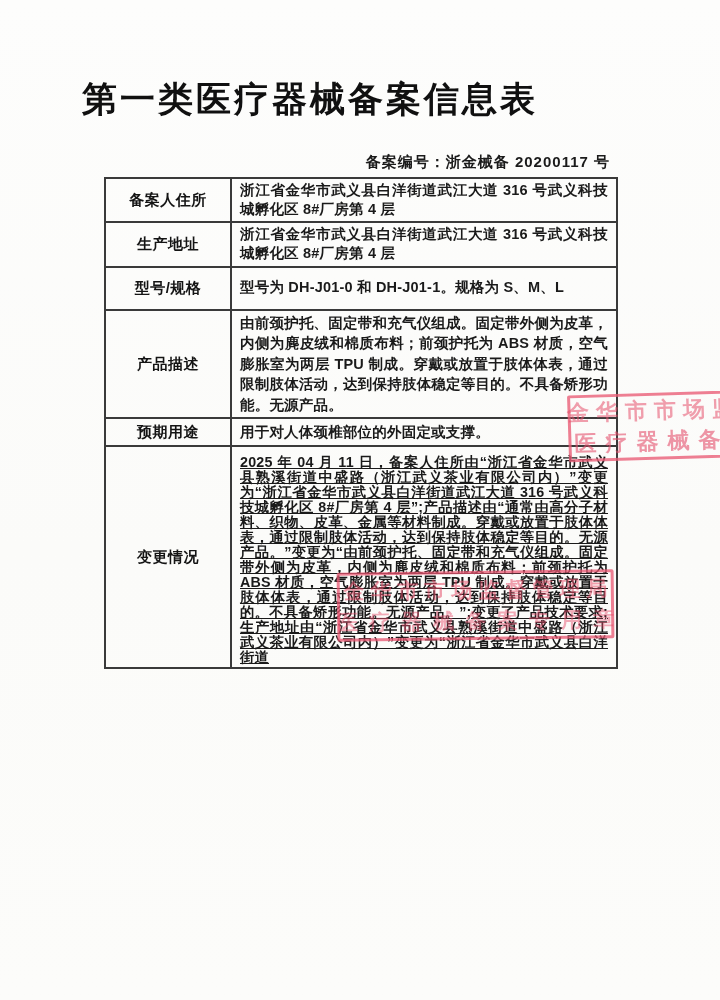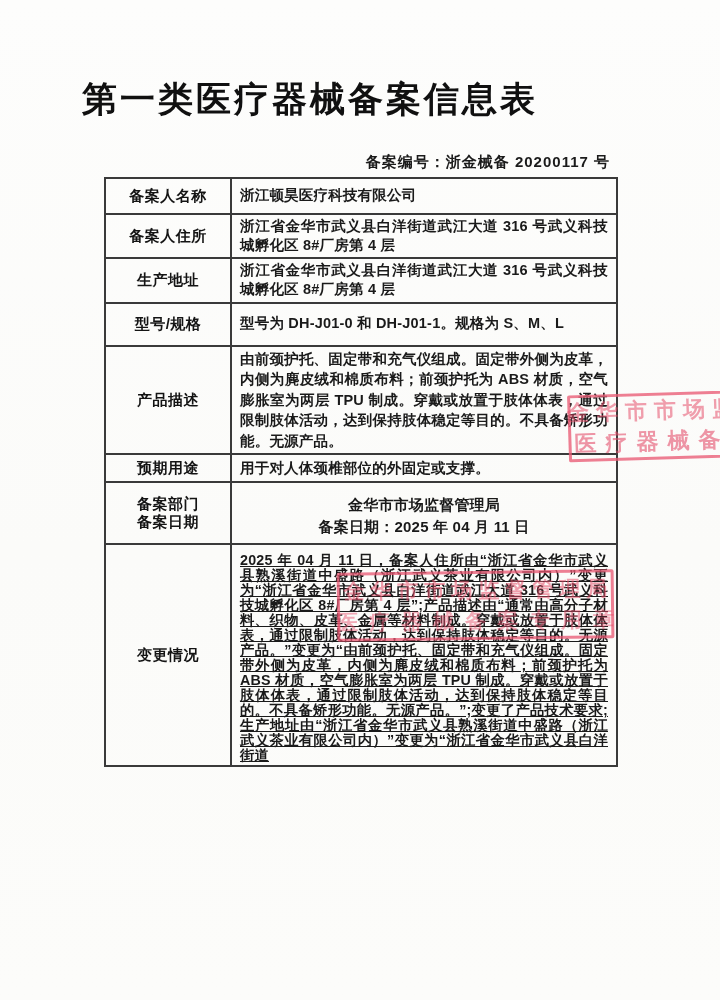--- a/index.html
+++ b/index.html
@@ -72,53 +72,39 @@
 <body>
 
 <div class="page">
 
   <div class="title">第一类医疗器械备案信息表</div>
 
   <div class="reg-line">备案编号：浙金械备 20200117 号</div>
 
   <table class="info">
     <tbody>
-        <tr style="height:36px;">
-      <td class="lbl">备案人名称</td>
-      <td class="val">浙江顿昊医疗科技有限公司</td>
-    </tr>
     <tr style="height:43px;">
       <td class="lbl">备案人住所</td>
       <td class="val">浙江省金华市武义县白洋街道武江大道 316 号武义科技城孵化区 8#厂房第 4 层</td>
     </tr>
     <tr style="height:43px;">
       <td class="lbl">生产地址</td>
       <td class="val">浙江省金华市武义县白洋街道武江大道 316 号武义科技城孵化区 8#厂房第 4 层</td>
     </tr>
     <tr style="height:43px;">
       <td class="lbl">型号/规格</td>
       <td class="val">型号为 DH-J01-0 和 DH-J01-1。规格为 S、M、L</td>
     </tr>
     <tr style="height:85px;">
       <td class="lbl">产品描述</td>
       <td class="val tall">由前颈护托、固定带和充气仪组成。固定带外侧为皮革，内侧为麂皮绒和棉质布料；前颈护托为 ABS 材质，空气膨胀室为两层 TPU 制成。穿戴或放置于肢体体表，通过限制肢体活动，达到保持肢体稳定等目的。不具备矫形功能。无源产品。</td>
     </tr>
     <tr style="height:28px;">
       <td class="lbl">预期用途</td>
       <td class="val">用于对人体颈椎部位的外固定或支撑。</td>
-    </tr>
-    <tr style="height:62px;">
-      <td class="lbl lbl-2line">
-        <span>备案部门</span>
-        <span>备案日期</span>
-      </td>
-      <td class="val dept">
-        <span class="dept-line">金华市市场监督管理局</span>
-        <span class="dept-line">备案日期：2025 年 04 月 11 日</span>
-      </td>
     </tr>
     <tr style="height:212px;">
       <td class="lbl">变更情况</td>
       <td class="val change">2025 年 04 月 11 日，备案人住所由“浙江省金华市武义县熟溪街道中盛路（浙江武义茶业有限公司内）”变更为“浙江省金华市武义县白洋街道武江大道 316 号武义科技城孵化区 8#厂房第 4 层”;产品描述由“通常由高分子材料、织物、皮革、金属等材料制成。穿戴或放置于肢体体表，通过限制肢体活动，达到保持肢体稳定等目的。无源产品。”变更为“由前颈护托、固定带和充气仪组成。固定带外侧为皮革，内侧为麂皮绒和棉质布料；前颈护托为 ABS 材质，空气膨胀室为两层 TPU 制成。穿戴或放置于肢体体表，通过限制肢体活动，达到保持肢体稳定等目的。不具备矫形功能。无源产品。”;变更了产品技术要求;生产地址由“浙江省金华市武义县熟溪街道中盛路（浙江武义茶业有限公司内）”变更为“浙江省金华市武义县白洋街道</td>
     </tr>
   </tbody>
     </table>
 
   <div class="stamp stamp-center">
     <span class="s-line s-line1">金华市市场监督管理局</span>

